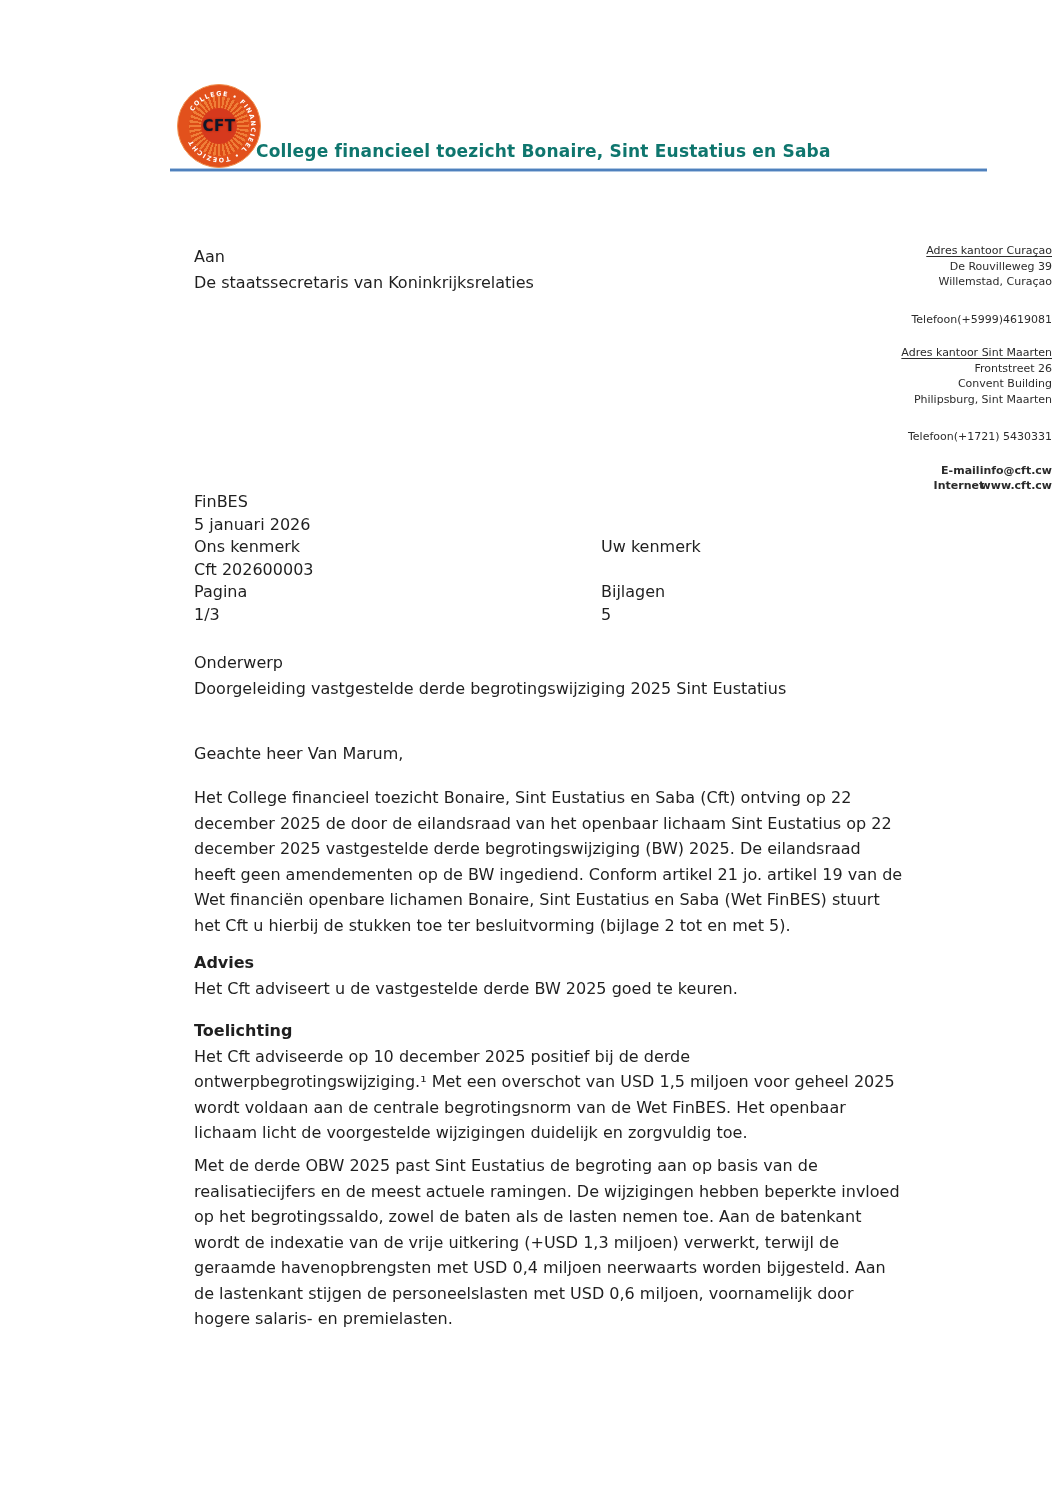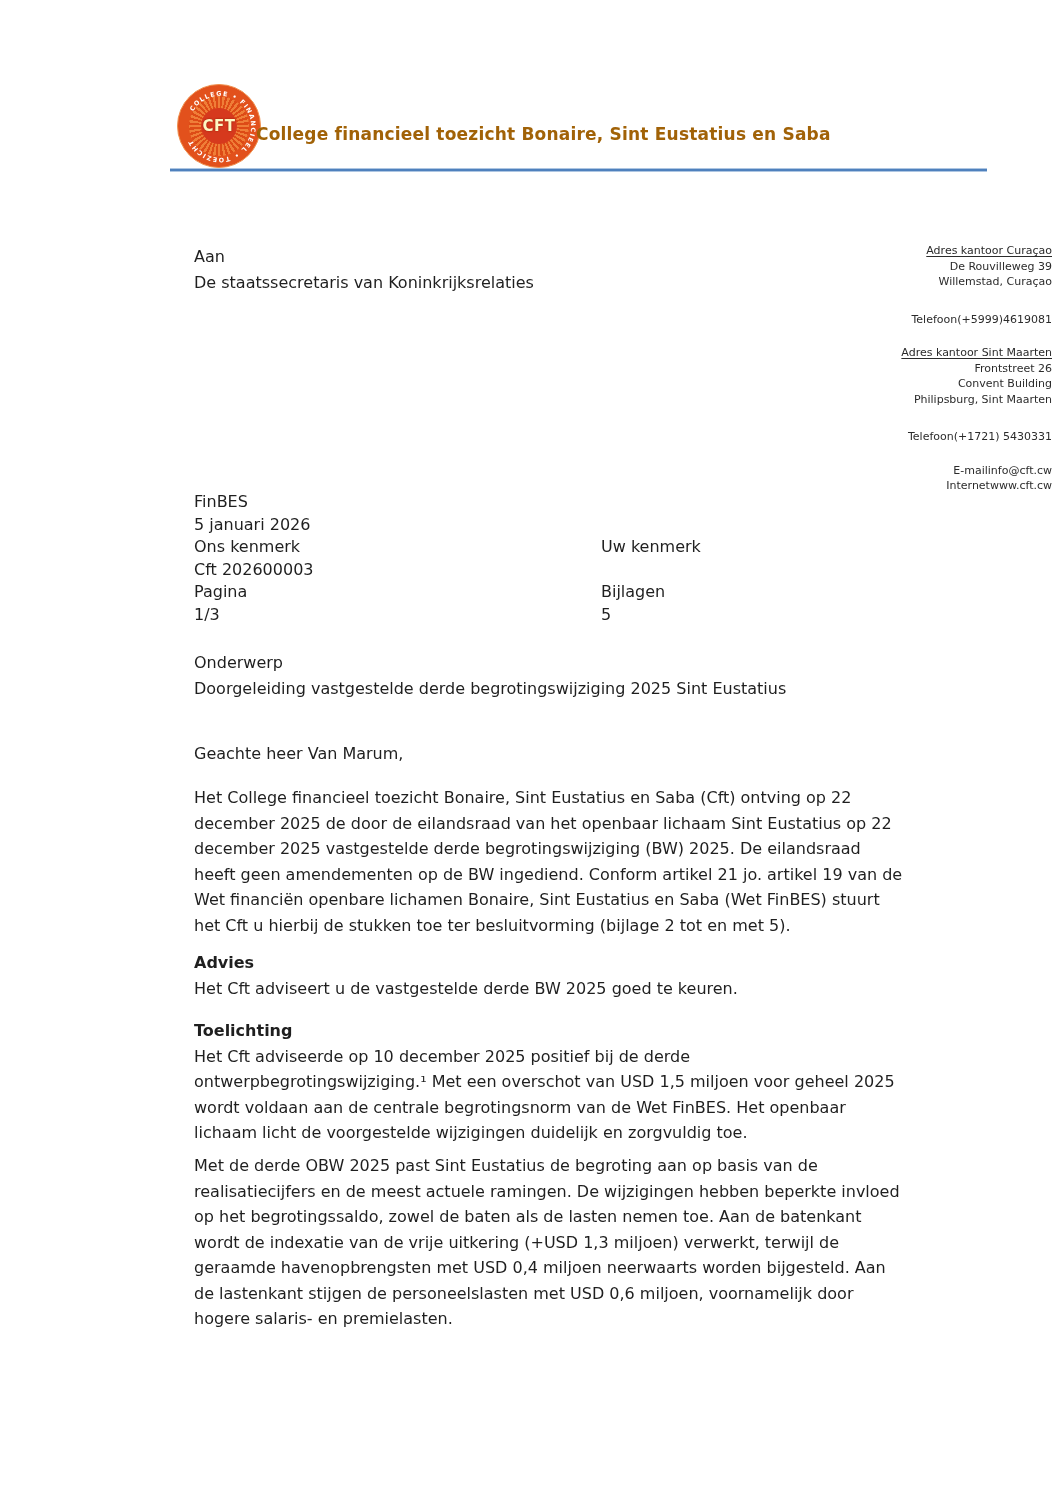--- a/index.html
+++ b/index.html
@@ -24,47 +24,47 @@
     position:absolute; left:11px; top:11px;
     width:60px; height:60px; border-radius:50%;
     background:repeating-conic-gradient(from 2deg, #dd4b16 0deg 5deg, #ef7e38 5deg 10deg);
   }
   .blob {
     position:absolute; left:50%; top:50%;
     width:36px; height:36px; margin:-18px 0 0 -18px;
     border-radius:50%;
     background:#d6391d;
     display:flex; align-items:center; justify-content:center;
-    color:#fef9c3; font-weight:bold; font-size:15px; letter-spacing:0.5px;
+    color:#0f172a; font-weight:bold; font-size:15px; letter-spacing:0.5px;
     text-shadow:0 0 2px rgba(120,20,0,.8);
   }
   .ringtext { position:absolute; left:0; top:0; }
   .ringtext text { fill:#ffffff; font-family:"DejaVu Sans",sans-serif; font-size:6.3px; font-weight:bold; letter-spacing:1.3px; }
 
   .org-title {
-    position:absolute; left:256px; top:124px;
-    font-size:17px; font-weight:bold; color:#a16207;
+    position:absolute; left:256px; top:141px;
+    font-size:17px; font-weight:bold; color:#0f766e;
     letter-spacing:0.2px; white-space:nowrap;
   }
   .header-rule {
     position:absolute; left:170px; top:168px;
     width:817px; height:4px;
     background:linear-gradient(to bottom, #aec6e2 0 25%, #4f81bd 25% 78%, #aec6e2 78% 100%);
   }
 
   
   .sidebar {
     position:absolute; left:852px; top:243px; width:200px;
     font-size:11px; line-height:15.5px; color:#2b2b2b;text-align:right;
   }
   .office { margin-bottom:18px; }
   .office-title { text-decoration:underline; text-underline-offset:2px; }
   .phone-row { margin-top:22px; }
   .side-label { display:inline-block; width:62px; }
-  .contact { margin-top:8px; }
+  .contact { margin-top:8px;font-weight:bold; }
   .contact-label { display:inline-block; width:47px; }
 
   
   .block { position:absolute; left:194px; font-size:16px; line-height:25.5px; width:770px; }
   .pre { white-space:pre-line; }
   .recipient   { top:244px; }
   .meta        { top:491px; line-height:22.5px; }
   .meta-right  { position:absolute; left:407px; top:45px; width:220px; }
   .subject     { top:650px; }
   .salutation  { top:741px; }

